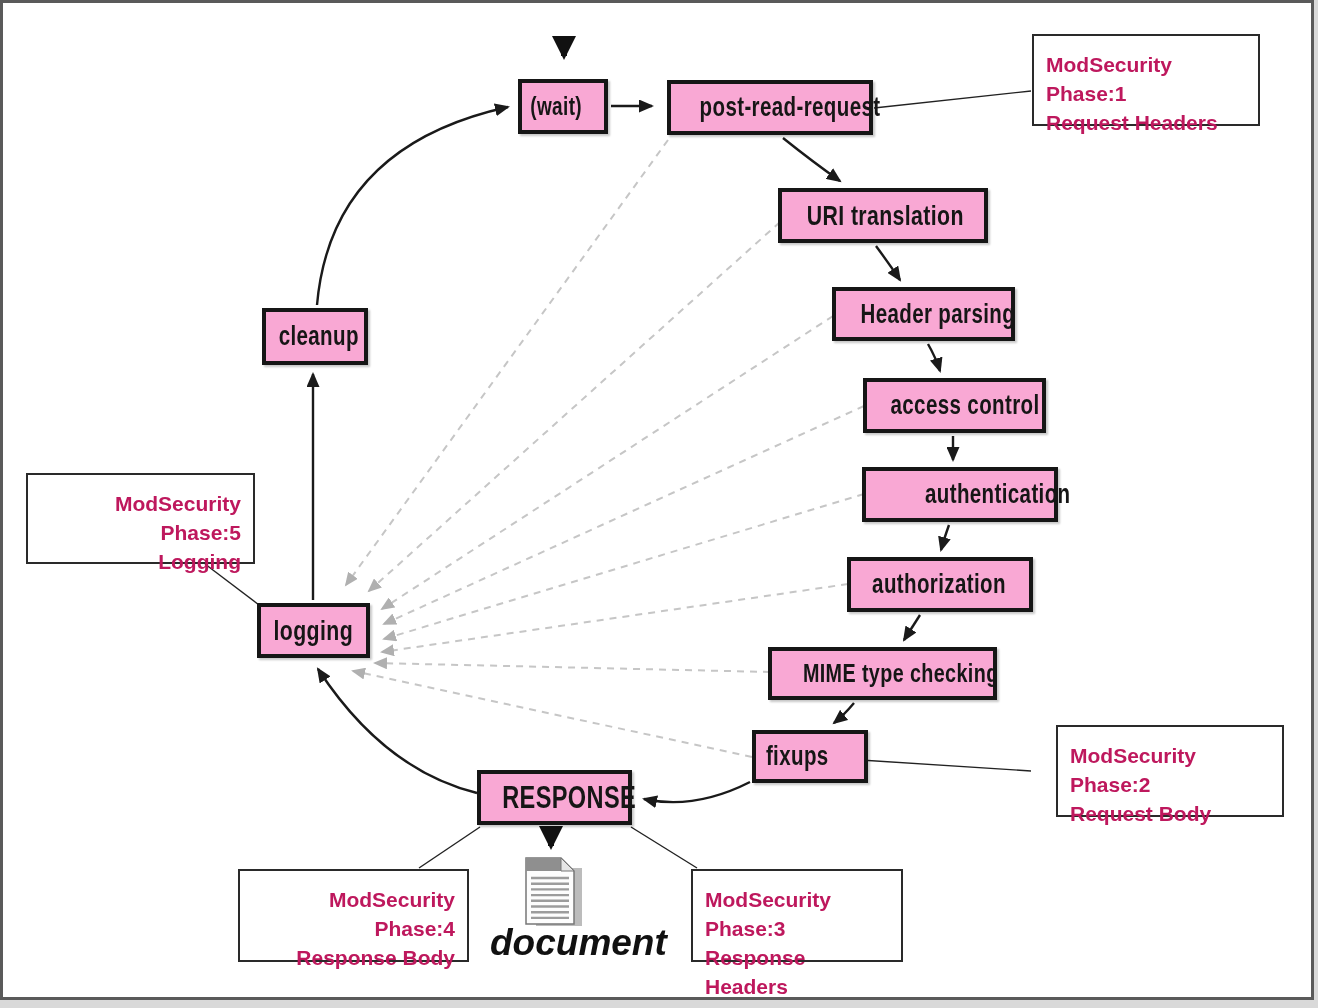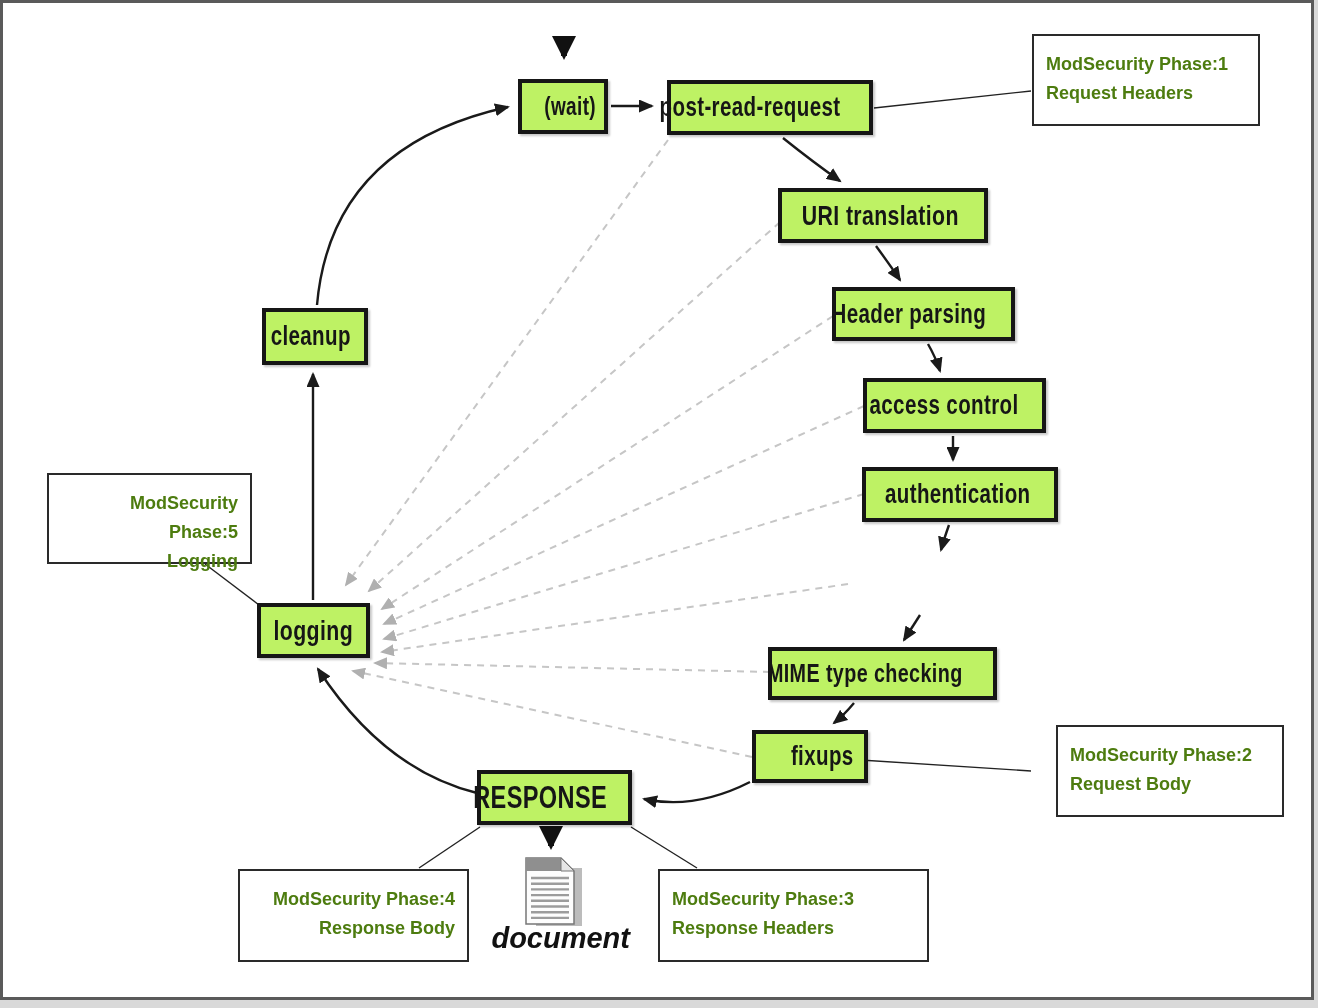--- a/index.html
+++ b/index.html
@@ -1,27 +1,27 @@
 <!DOCTYPE html>
 <html><head>
 <meta charset="utf-8">
 <style>
   html,body{margin:0;padding:0;background:#d9d9d9;}
   .canvas{position:relative;width:1318px;height:1008px;background:#d9d9d9;overflow:hidden;
           font-family:"Liberation Sans",sans-serif;}
   .frame{position:absolute;left:0;top:0;width:1308px;height:994px;border:3px solid #5a5a5a;background:#ffffff;}
   svg.links{position:absolute;left:0;top:0;z-index:2;}
-  .node{position:absolute;z-index:3;background:#bef264;border:4px solid #161616;box-sizing:border-box;
-        display:flex;align-items:center;justify-content:flex-end;box-shadow:2px 2px 2px rgba(0,0,0,.22);}
+  .node{position:absolute;z-index:3;background:#f9a8d4;border:4px solid #161616;box-sizing:border-box;
+        display:flex;align-items:center;justify-content:flex-start;box-shadow:2px 2px 2px rgba(0,0,0,.22);}
   .node .t{font-weight:700;color:#161616;white-space:nowrap;transform:scaleX(.76);letter-spacing:.5px;}
   .callout{position:absolute;z-index:3;background:#ffffff;border:2px solid #2a2a2a;box-sizing:border-box;
-           color:#4d7c0f;font-weight:700;font-size:18px;line-height:29px;padding:14px 12px 0 12px;}
+           color:#be185d;font-weight:700;font-size:21px;line-height:29px;padding:14px 12px 0 12px;}
   .callout.ra{text-align:right;}
-  .doclabel{position:absolute;z-index:3;left:490px;top:922px;width:140px;text-align:right;
-            font-weight:700;font-style:italic;font-size:29px;color:#111;}
+  .doclabel{position:absolute;z-index:3;left:490px;top:922px;width:140px;text-align:center;
+            font-weight:700;font-style:italic;font-size:37px;color:#111;}
   .docicon{position:absolute;z-index:3;left:510px;top:850px;}
 </style>
 </head>
 <body>
 
 <div class="canvas">
   <div class="frame"></div>
 
   <svg class="links" width="1318" height="1008" viewBox="0 0 1318 1008">
     <defs>
@@ -87,20 +87,23 @@
     </div>
   <div class="node" style="left:832px;top:287px;width:183px;height:54px;">
     <span class="t" style="font-size:27px">Header parsing</span>
     </div>
   <div class="node" style="left:863px;top:378px;width:183px;height:55px;">
     <span class="t" style="font-size:27px">access control</span>
     </div>
   <div class="node" style="left:862px;top:467px;width:196px;height:55px;padding-left:36px;">
     <span class="t" style="font-size:27px">authentication</span>
     </div>
+  <div class="node" style="left:847px;top:557px;width:186px;height:55px;">
+    <span class="t" style="font-size:27px">authorization</span>
+    </div>
   <div class="node" style="left:768px;top:647px;width:229px;height:53px;">
     <span class="t" style="font-size:26px">MIME type checking</span>
     </div>
   <div class="node" style="left:752px;top:730px;width:116px;height:53px;">
     <span class="t" style="font-size:27px">fixups</span>
     </div>
   <div class="node" style="left:477px;top:770px;width:155px;height:55px;">
     <span class="t" style="font-size:31px">RESPONSE</span>
     </div>
   <div class="node" style="left:257px;top:603px;width:113px;height:55px;">
@@ -111,29 +114,29 @@
     </div>
 
   <div class="callout" style="left:1032px;top:34px;width:228px;height:92px;">
     <div>ModSecurity Phase:1</div>
     <div>Request Headers</div>
   </div>
   <div class="callout" style="left:1032px;top:725px;width:228px;height:92px;margin-left:24px;">
     <div>ModSecurity Phase:2</div>
     <div>Request Body</div>
   </div>
-  <div class="callout" style="left:658px;top:869px;width:271px;height:93px;">
+  <div class="callout" style="left:691px;top:869px;width:212px;height:93px;">
     <div>ModSecurity Phase:3</div>
     <div>Response Headers</div>
   </div>
   <div class="callout ra" style="left:238px;top:869px;width:231px;height:93px;">
     <div>ModSecurity Phase:4</div>
     <div>Response Body</div>
   </div>
-  <div class="callout ra" style="left:47px;top:473px;width:205px;height:91px;padding-left:37px;">
+  <div class="callout ra" style="left:26px;top:473px;width:229px;height:91px;padding-left:37px;">
     <div>ModSecurity Phase:5</div>
     <div>Logging</div>
   </div>
 
   <svg class="docicon" width="90" height="82" viewBox="0 0 90 82">
     <rect x="26" y="18" width="46" height="58" fill="#bcbcbc"></rect>
     <path d="M16 8 H51 L64 21 V74 H16 Z" fill="#fdfdfd" stroke="#777" stroke-width="1.5"></path>
     <path d="M16 8 L51 8 L64 21 L16 21 Z" fill="#8f8f8f"></path>
     <path d="M51 8 L64 21 L51 21 Z" fill="#e6e6e6" stroke="#777" stroke-width="1"></path>
     <g stroke="#9c9c9c" stroke-width="2.4">

